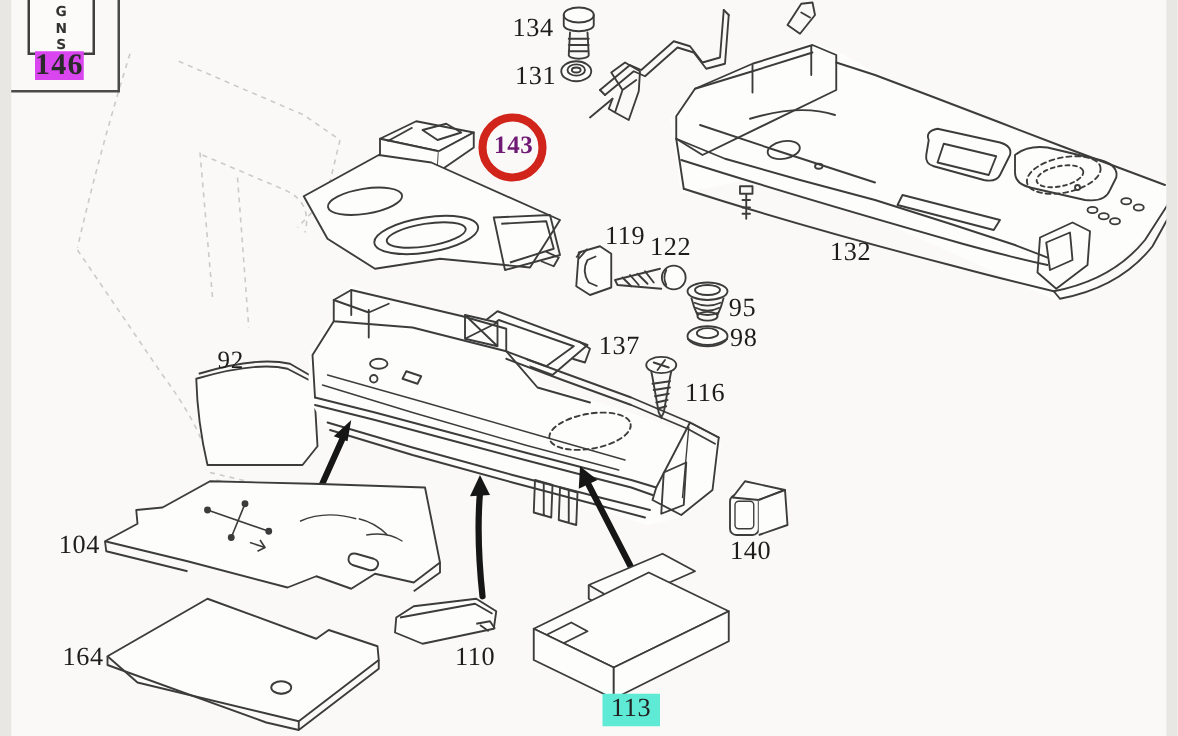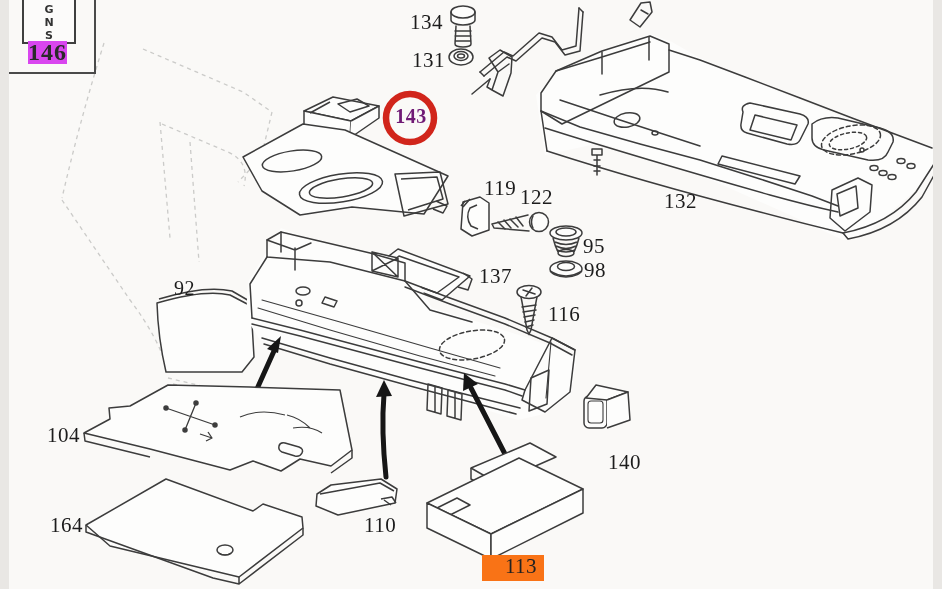--- a/index.html
+++ b/index.html
@@ -12,21 +12,21 @@
     content:"";position:absolute;top:0;bottom:0;width:9px;background:#e9e7e4;z-index:5;
   }
   .stage::before{left:0;}
   .stage::after{right:0;}
   svg.art{position:absolute;left:0;top:0;z-index:1;}
   .plabel{
     position:absolute;z-index:3;color:#1c1c1c;font-size:21px;line-height:1.05;
     letter-spacing:0.5px;white-space:nowrap;
   }
   .plabel.shaded{
-    background:#f97316;color:#222;text-align:center;padding-left:16px;
+    background:#5eead4;color:#222;text-align:center;
   }
   .plabel.circled{width:56px;text-align:center;font-size:20px;font-weight:bold;color:#701a75;}
   
   .legend-outer{
     position:absolute;left:0px;top:-22px;width:92px;height:92px;
     border:2.5px solid #4a4a4a;background:transparent;z-index:2;
   }
   .legend-inner{
     position:absolute;left:22px;top:-12px;width:50px;height:52px;
     border:2.5px solid #3f3f3f;background:#fcfbfa;z-index:3;
@@ -276,15 +276,15 @@
   <div class="plabel" style="left:664px;top:190px;">132</div>
   <div class="plabel" style="left:583px;top:235px;">95</div>
   <div class="plabel" style="left:584px;top:259px;">98</div>
   <div class="plabel" style="left:479px;top:265px;">137</div>
   <div class="plabel" style="left:548px;top:303px;">116</div>
   <div class="plabel" style="left:174px;top:278px;font-size:20px;">92</div>
   <div class="plabel" style="left:47px;top:424px;">104</div>
   <div class="plabel" style="left:50px;top:514px;">164</div>
   <div class="plabel" style="left:364px;top:514px;">110</div>
   <div class="plabel shaded" style="left:482px;top:555px;width:46px;height:26px;">113</div>
-  <div class="plabel" style="left:584px;top:451px;margin-left:24px;">140</div>
+  <div class="plabel" style="left:584px;top:429px;">140</div>
 
 </div>
 
 </body></html>

